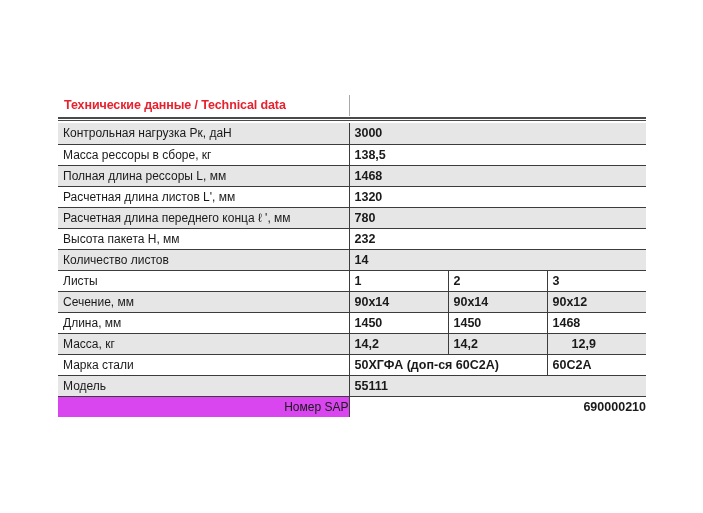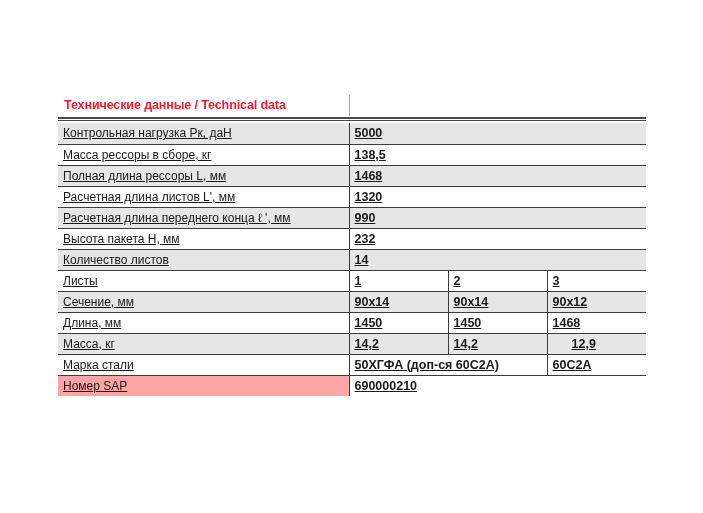--- a/index.html
+++ b/index.html
@@ -69,73 +69,72 @@
   }
   .tbl td {
     height: 21px;
     padding: 0 0 0 5px;
     border-bottom: 1px solid #3c3c3c;
     vertical-align: middle;
     white-space: nowrap;
     overflow: hidden;
     color: #1a1a1a;
     box-sizing: border-box;
-    text-decoration: underline;
   }
   .lbl {
     width: 291px;
     font-weight: normal;
     font-size: 12px;
   }
   .val {
     font-weight: bold;
     font-size: 12.5px;
     border-left: 1px solid #3c3c3c;
   }
   tr.shade td { background: #e6e6e6; }
   tr.plain td { background: #ffffff; }
 
   tr.last td {
     border-bottom: none;
   }
-  tr.last .lbl { background: #fca5a5; }
-  tr.last .val { background: #ffffff; }
+  tr.last .lbl { background: #d946ef; text-align: right; }
+  tr.last .val { background: #ffffff; text-align: right; }
 </style>
 </head>
 <body>
 
 <div id="sheet">
 
   <div class="tbl-title-row">
     <span class="tbl-title">Технические данные / Technical data</span>
     <span class="title-divider"></span>
   </div>
   <div class="title-rule"></div>
 
   <table class="tbl">
     <tbody id="tbl-body">
         <tr class="shade">
           <td class="lbl">Контрольная нагрузка Рк, даН</td>
-          <td class="val" colspan="3" style="width: 297px;">5000</td>
+          <td class="val" colspan="3" style="width: 297px;">3000</td>
         </tr>
         <tr class="plain">
           <td class="lbl">Масса рессоры в сборе, кг</td>
           <td class="val" colspan="3" style="width: 297px;">138,5</td>
         </tr>
         <tr class="shade">
           <td class="lbl">Полная длина рессоры L, мм</td>
           <td class="val" colspan="3" style="width: 297px;">1468</td>
         </tr>
         <tr class="plain">
           <td class="lbl">Расчетная длина листов L', мм</td>
           <td class="val" colspan="3" style="width: 297px;">1320</td>
         </tr>
         <tr class="shade">
           <td class="lbl">Расчетная длина переднего конца ℓ ', мм</td>
-          <td class="val" colspan="3" style="width: 297px;">990</td>
+          <td class="val" colspan="3" style="width: 297px;">780</td>
         </tr>
         <tr class="plain">
           <td class="lbl">Высота пакета Н, мм</td>
           <td class="val" colspan="3" style="width: 297px;">232</td>
         </tr>
         <tr class="shade">
           <td class="lbl">Количество листов</td>
           <td class="val" colspan="3" style="width: 297px;">14</td>
         </tr>
         <tr class="plain">
@@ -160,20 +159,24 @@
           <td class="lbl">Масса, кг</td>
           <td class="val" style="width: 101px;">14,2</td>
           <td class="val" style="width: 100px;">14,2</td>
           <td class="val" style="width: 96px; padding-left: 24px;">12,9</td>
         </tr>
         <tr class="plain">
           <td class="lbl">Марка стали</td>
           <td class="val" colspan="2" style="width: 201px;">50ХГФА (доп-ся 60С2А)</td>
           <td class="val" style="width: 96px;">60С2А</td>
         </tr>
+        <tr class="shade">
+          <td class="lbl">Модель</td>
+          <td class="val" colspan="3" style="width: 297px;">55111</td>
+        </tr>
         <tr class="plain last">
           <td class="lbl">Номер SAP</td>
           <td class="val" colspan="3" style="width: 297px;">690000210</td>
         </tr>
       </tbody>
   </table>
 
 </div>
 
 </body></html>

